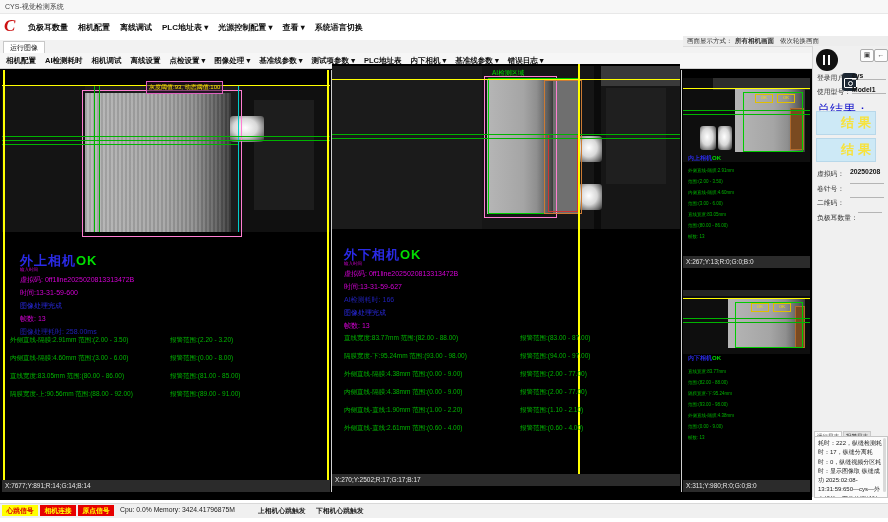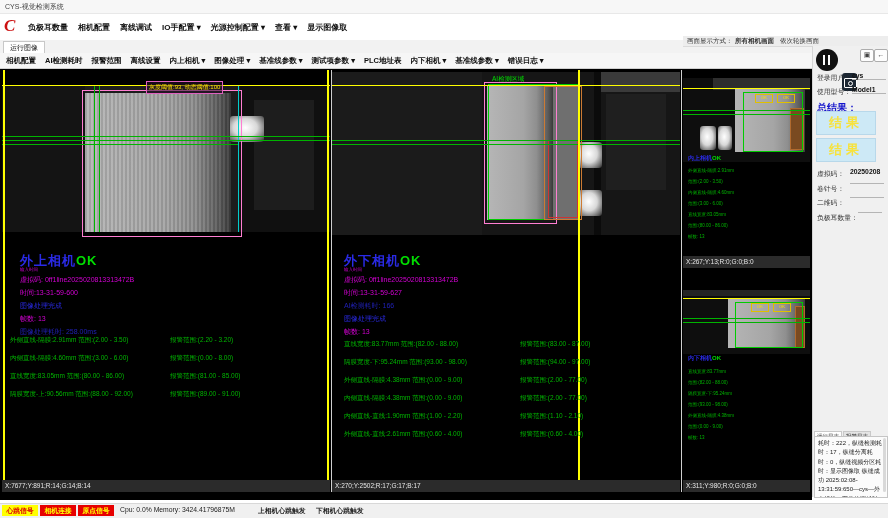--- a/index.html
+++ b/index.html
@@ -42,21 +42,21 @@
   .blob{background:radial-gradient(ellipse at 45% 45%, #ffffff 0%, #d8d8d8 45%, #6a6a6a 80%, #222 100%);border-radius:3px;}
   .part-gray{background:linear-gradient(90deg,#b6b6b6 0%,#a5a5a5 55%,#8f8f8f 75%,#5c5c5c 92%,#3a3a3a 100%);}
   .stripes{background:repeating-linear-gradient(90deg, rgba(0,0,0,.10) 0 2px, rgba(255,255,255,.06) 2px 4px);}
   
   .displaybar{left:683px;top:36px;width:205px;height:10px;background:#ededed;border-bottom:1px solid #dadada;}
   .displaytext{font-size:6.5px;color:#333;white-space:nowrap;}
   .sidepanel{left:812px;top:46px;width:76px;height:451px;background:#f0f0f0;border-left:1px solid #d5d5d5;}
   .sp-label{font-size:6.8px;color:#333;white-space:nowrap;}
   .sp-value{font-size:6.8px;color:#111;font-weight:bold;border-bottom:1px solid #b5b5b5;min-width:34px;display:inline-block;}
   .resultbox{width:58px;height:22px;background:#cde9f6;border:1px solid #b8d8ea;color:#f7e23c;
-             font-size:13px;font-weight:bold;text-align:center;line-height:22px;letter-spacing:4px;
+             font-size:13px;font-weight:bold;text-align:right;line-height:22px;letter-spacing:4px;
              font-family:"Liberation Serif",serif;}
   .pausebtn{width:22px;height:22px;border-radius:50%;background:#111;position:relative;}
   .pausebtn i{position:absolute;top:6px;width:2px;height:10px;background:#fff;}
   .cambtn{width:15px;height:18px;background:#1c2733;border-radius:3px;position:relative;}
   .smallbtn{width:12px;height:11px;background:#fdfdfd;border:1px solid #adadad;border-radius:2px;
             font-size:7px;line-height:10px;text-align:center;color:#444;}
   .logtab{display:inline-block;font-size:5.5px;color:#333;background:#e4e4e4;border:1px solid #c9c9c9;
           padding:1px 2px;margin-right:1px;white-space:nowrap;}
   .logtab.active{background:#ffffff;}
   .logarea{background:#fbfbfb;border:1px solid #c5c5c5;font-size:6px;color:#222;line-height:1.55;
@@ -73,36 +73,36 @@
 
   <div class="abs titlebar"></div>
   <div class="abs titletext">CYS-视觉检测系统</div>
 
   <div class="abs menubar"></div>
   <div class="abs logo">C</div>
   <div class="abs" style="left:28px;top:22px;display:flex;gap:10px;">
     <span class="menuitem">负极耳数量</span>
     <span class="menuitem">相机配置</span>
     <span class="menuitem">离线调试</span>
-    <span class="menuitem">IO手配置 ▾</span>
+    <span class="menuitem">PLC地址表 ▾</span>
     <span class="menuitem">光源控制配置 ▾</span>
     <span class="menuitem">查看 ▾</span>
-    <span class="menuitem">显示图像取</span>
+    <span class="menuitem">系统语言切换</span>
   </div>
 
   <div class="abs tabbar"></div>
   <div class="abs tab-active">运行图像</div>
 
   <div class="abs toolbar"></div>
   <div class="abs" style="left:6px;top:56px;display:flex;gap:9px;">
     <span class="toolitem">相机配置</span>
     <span class="toolitem">AI检测耗时</span>
-    <span class="toolitem">报警范围</span>
+    <span class="toolitem">相机调试</span>
     <span class="toolitem">离线设置</span>
-    <span class="toolitem">内上相机 ▾</span>
+    <span class="toolitem">点检设置 ▾</span>
     <span class="toolitem">图像处理 ▾</span>
     <span class="toolitem">基准线参数 ▾</span>
     <span class="toolitem">测试项参数 ▾</span>
     <span class="toolitem">PLC地址表</span>
     <span class="toolitem">内下相机 ▾</span>
     <span class="toolitem">基准线参数 ▾</span>
     <span class="toolitem">错误日志 ▾</span>
   </div>
 
   <div class="abs mainbg"></div>
@@ -144,21 +144,21 @@
     <div class="abs t-meas" style="left:8px;top:284px;">内侧直线-隔膜:4.60mm 范围:(3.00 - 6.00)</div>
     <div class="abs t-meas" style="left:168px;top:284px;">报警范围:(0.00 - 8.00)</div>
     <div class="abs t-meas" style="left:8px;top:302px;">直线宽度:83.05mm 范围:(80.00 - 86.00)</div>
     <div class="abs t-meas" style="left:168px;top:302px;">报警范围:(81.00 - 85.00)</div>
     <div class="abs t-meas" style="left:8px;top:320px;">隔膜宽度-上:90.56mm 范围:(88.00 - 92.00)</div>
     <div class="abs t-meas" style="left:168px;top:320px;">报警范围:(89.00 - 91.00)</div>
     <div class="abs coordbar" style="left:0;top:410px;width:328px;height:12px;">X:7677;Y:891;R:14;G:14;B:14</div>
   </div>
   <div class="abs vsep" style="left:331px;top:70px;height:422px;"></div>
 
-  <div class="abs panel" style="left:332px;top:70px;width:348px;height:422px;">
+  <div class="abs panel" style="left:332px;top:64px;width:348px;height:422px;">
     <div class="abs" style="left:0;top:2px;width:348px;height:163px;background:#161616;"></div>
     <div class="abs" style="left:0;top:2px;width:150px;height:163px;background:#1b1b1b;"></div>
     <div class="abs" style="left:268px;top:2px;width:80px;height:20px;background:#3a3a3a;"></div>
     <div class="abs" style="left:262px;top:2px;width:7px;height:163px;background:#0b0b0b;"></div>
     <div class="abs" style="left:274px;top:24px;width:60px;height:96px;background:#1f1f1f;"></div>
     <div class="abs part-gray" style="left:155px;top:15px;width:66px;height:135px;"></div>
     <div class="abs" style="left:221px;top:15px;width:27px;height:135px;background:#6f6f6f;"></div>
     <div class="abs blob" style="left:246px;top:72px;width:24px;height:26px;"></div>
     <div class="abs blob" style="left:246px;top:120px;width:24px;height:26px;"></div>
     <div class="abs pinkbox" style="left:152px;top:12px;width:71px;height:140px;"></div>
@@ -261,21 +261,21 @@
     <div class="abs" style="left:2px;top:5px;width:11px;height:8px;border:1px solid #fff;border-radius:1px;"></div>
     <div class="abs" style="left:6px;top:8px;width:3px;height:3px;border:1px solid #fff;border-radius:50%;"></div>
   </div>
   <div class="abs smallbtn" style="left:860px;top:49px;"><span>▣</span></div>
   <div class="abs smallbtn" style="left:874px;top:49px;"><span>←</span></div>
 
   <div class="abs sp-label" style="left:817px;top:73px;">登录用户：</div>
   <div class="abs sp-value" style="left:852px;top:72px;">cys</div>
   <div class="abs sp-label" style="left:817px;top:87px;">使用型号：</div>
   <div class="abs sp-value" style="left:852px;top:86px;">Model1</div>
-  <div class="abs" style="left:817px;top:101px;font-size:10px;font-weight:bold;color:#1515cc;">总结果：</div>
+  <div class="abs" style="left:817px;top:101px;font-size:13px;font-weight:normal;color:#1515cc;">总结果：</div>
   <div class="abs resultbox" style="left:816px;top:111px;">结果</div>
   <div class="abs resultbox" style="left:816px;top:138px;">结果</div>
   <div class="abs sp-label" style="left:817px;top:169px;">虚拟码：</div>
   <div class="abs" style="left:850px;top:168px;font-size:6.8px;font-weight:bold;color:#111;">20250208</div>
   <div class="abs sp-label" style="left:817px;top:184px;">卷针号：</div>
   <div class="abs sp-value" style="left:850px;top:183px;"></div>
   <div class="abs sp-label" style="left:817px;top:198px;">二维码：</div>
   <div class="abs sp-value" style="left:850px;top:197px;"></div>
   <div class="abs sp-label" style="left:817px;top:213px;">负极耳数量：</div>
   <div class="abs sp-value" style="left:858px;top:212px;width:24px;min-width:24px;"></div>

